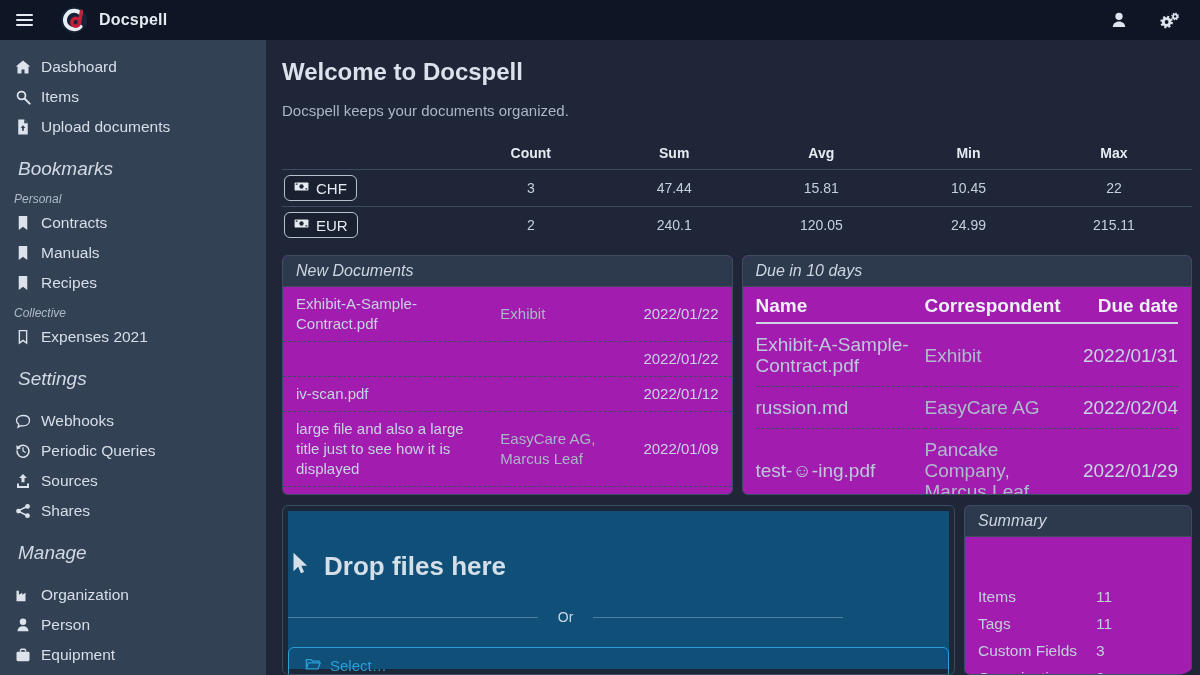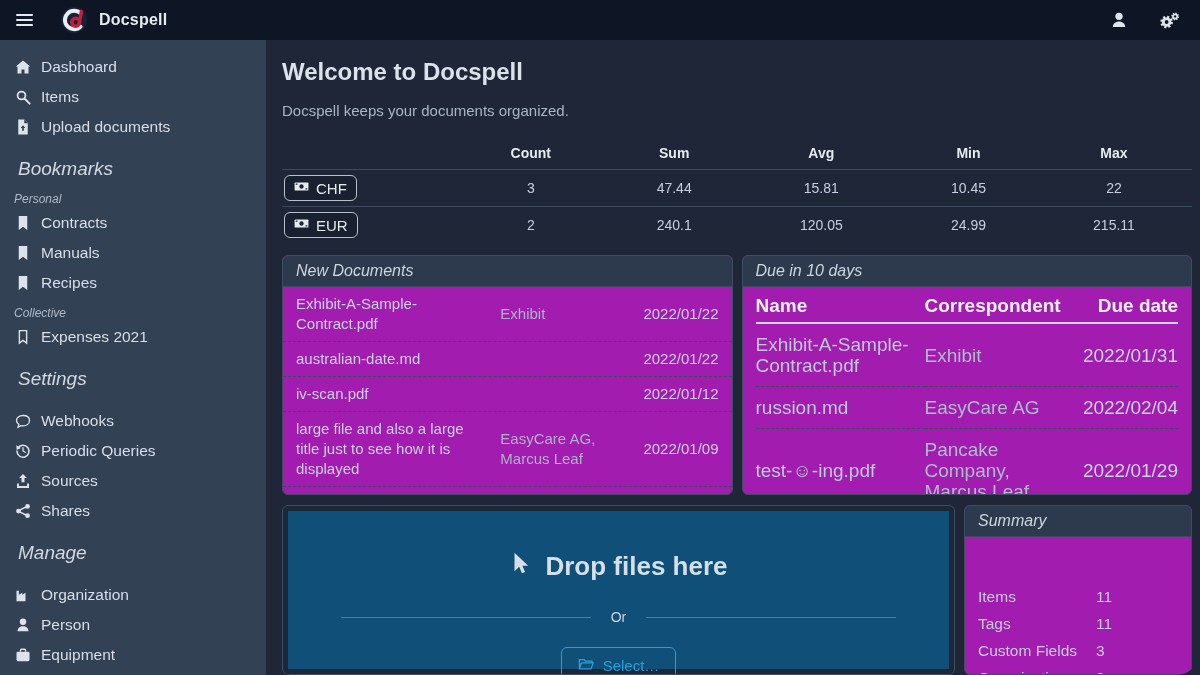--- a/index.html
+++ b/index.html
@@ -60,21 +60,21 @@
   .due th.c-name{width:40%;} .due th.c-corr{width:37%;} .due th.c-date{width:23%;text-align:right;}
   .due td{padding:10px 0;line-height:21px;vertical-align:middle;}
   .due tbody tr{cursor:pointer;}
   .due tbody tr:not(:first-child) td{border-top:1px dashed #3c4b5f;}
   .due td.d-name{color:#bcc9d9;word-wrap:break-word;padding-right:8px;}
   .due td.d-corr{color:#aebbcb;padding-right:8px;}
   .due td.d-date{text-align:right;color:#c7d3e2;}
   
   .bottom-row{display:flex;gap:9px;margin-top:10px;flex:1;min-height:0;}
   .upload-panel{flex:1;min-width:0;border:1px solid #3d4c61;border-radius:6px;background:#1c2737;padding:5px;overflow:hidden;}
-  .dropzone{background:#0f4f78;height:100%;display:flex;flex-direction:column;align-items:center;padding-top:40px;box-sizing:border-box;cursor:pointer;}
+  .dropzone{background:#0f4f78;height:100%;display:flex;flex-direction:column;padding-top:40px;box-sizing:border-box;cursor:pointer;}
   .drop-title{font-size:26px;font-weight:bold;color:#d5dfe8;display:flex;align-items:center;gap:14px;}
   .drop-title .icon svg{width:22px;height:24px;}
   .or-row{display:flex;align-items:center;gap:20px;margin-top:27px;width:84%;}
   .or-line{flex:1;height:1px;background:rgba(200,215,225,.35);}
   .or-label{font-size:14px;color:#cdd7e0;}
   .select-btn{margin-top:22px;display:inline-flex;align-items:center;gap:9px;border:1px solid #2b9fd8;color:#2b9fd8;
               border-radius:6px;padding:8px 16px;font-size:15px;background:transparent;cursor:pointer;font-family:inherit;}
   .select-btn .icon svg{width:16px;height:16px;}
   
   .summary-panel{width:226px;flex:none;gap:41px;}
@@ -317,21 +317,20 @@
     <div class="panels-row">
       <div class="panel half">
         <div class="panel-header">New Documents</div>
         <div id="ndoc-body">
             <div class="ndoc-row">
               <span class="ndoc-name">Exhibit-A-Sample-Contract.pdf</span>
               <span class="ndoc-corr">Exhibit</span>
               <span class="ndoc-date">2022/01/22</span>
             </div>
             <div class="ndoc-row">
-              <span class="ndoc-name">australian-date.md</span>
               <span class="ndoc-corr"></span>
               <span class="ndoc-date">2022/01/22</span>
             </div>
             <div class="ndoc-row">
               <span class="ndoc-name">iv-scan.pdf</span>
               <span class="ndoc-corr"></span>
               <span class="ndoc-date">2022/01/12</span>
             </div>
             <div class="ndoc-row">
               <span class="ndoc-name">large file and also a large title just to see how it is displayed</span>

